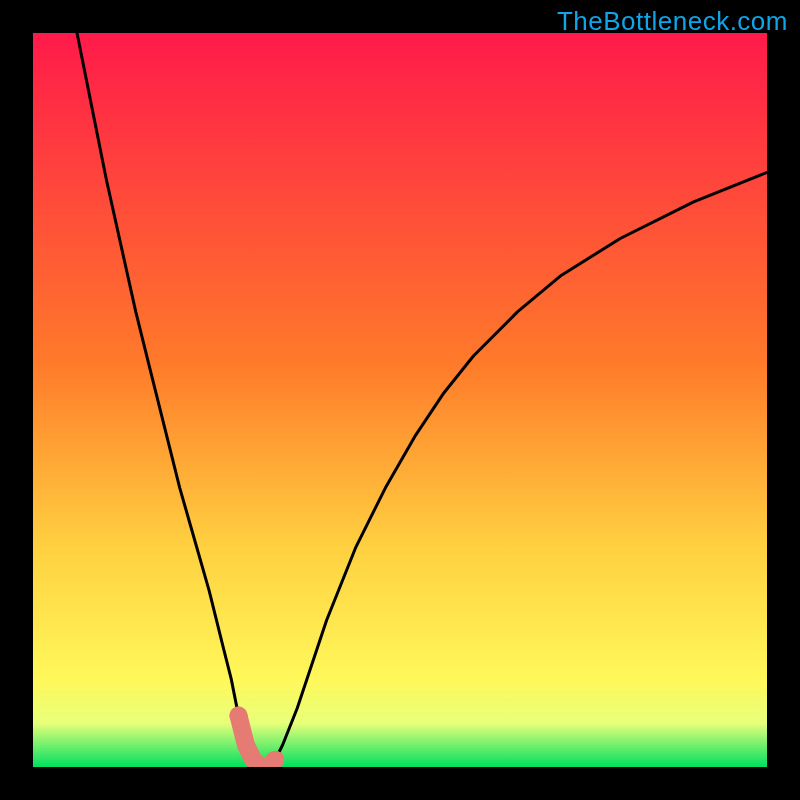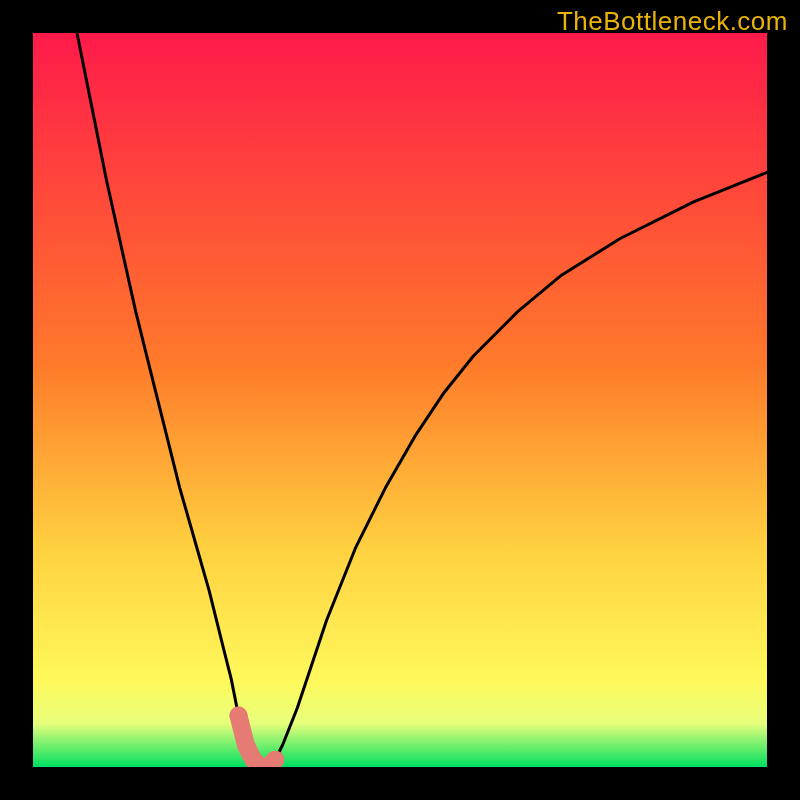--- a/index.html
+++ b/index.html
@@ -14,21 +14,21 @@
   .stage {
     position: relative;
     width: 800px;
     height: 800px;
     background: #000;
   }
   .watermark {
     position: absolute;
     top: 6px;
     right: 12px;
-    color: #eab308;
+    color: #0ea5e9;
     font-size: 26px;
     font-family: Arial, Helvetica, sans-serif;
     letter-spacing: 0.5px;
     user-select: none;
   }
   .plot-inner {
     position: absolute;
     left: 33px;
     top: 33px;
     width: 734px;

